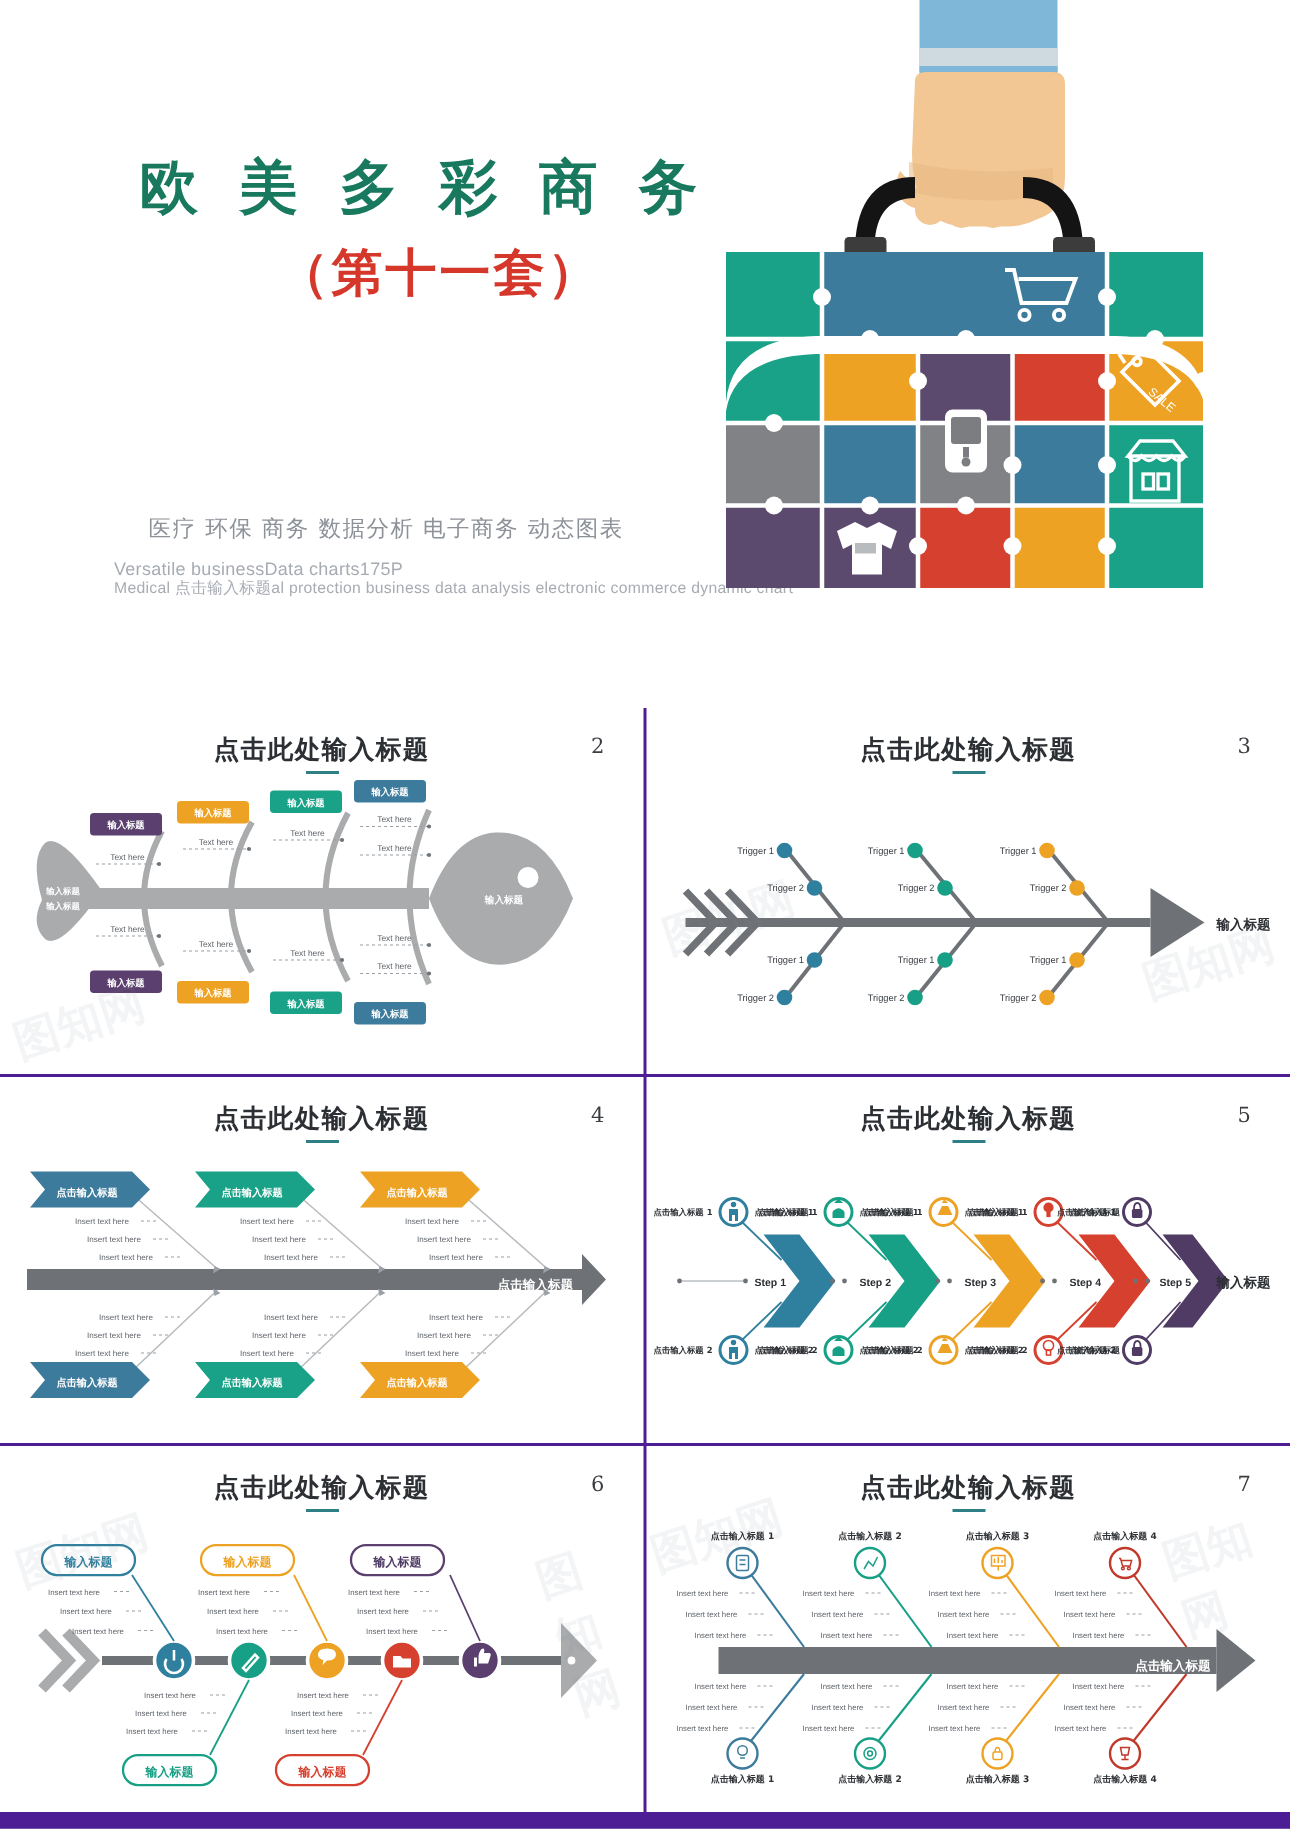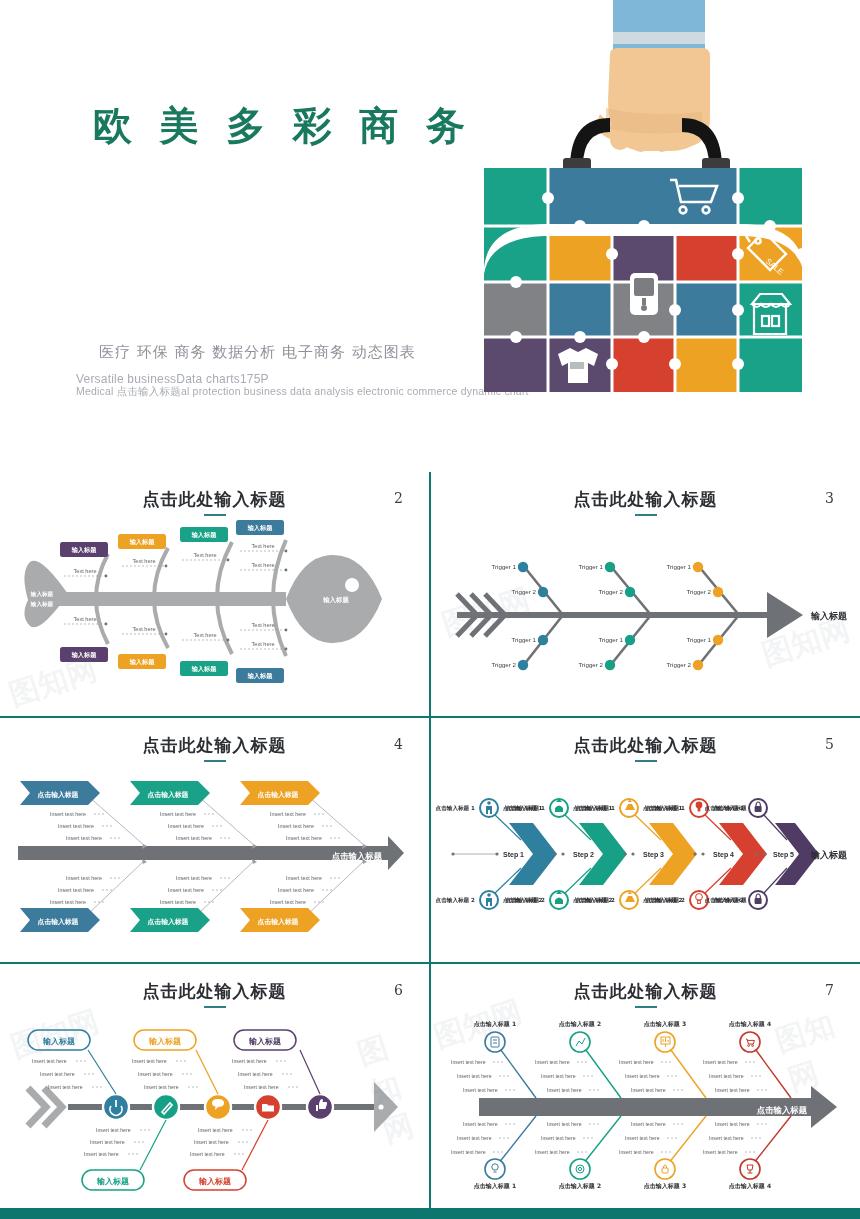--- a/index.html
+++ b/index.html
@@ -42,21 +42,21 @@
   .cover-en2 {
     position:absolute; left:76px; top:385px;
     font-size:10.5px; color:#a7acb3; letter-spacing:.2px; white-space:nowrap;
   }
   .cover-art { position:absolute; left:470px; top:-4px; width:390px; height:400px; }
 
   
   .grid {
     position:absolute; left:0; top:472px; width:860px; height:747px;
     display:grid; grid-template-columns:429px 429px; grid-template-rows:244px 244px 244px;
-    gap:2px 2px; background:#0f766e;
+    gap:2px 2px; background:#4c1d95;
   }
   .slide { background:#fff; position:relative; overflow:hidden; }
   .s-title {
     position:absolute; left:0; right:0; top:16px; text-align:center;
     font-family:"DejaVu Serif", serif; font-weight:bold;
     font-size:17px; color:#2c2f33; letter-spacing:1px;
   }
   .s-accent {
     position:absolute; left:50%; top:42px; width:22px; height:2px;
     background:#2f7f87; transform:translateX(-50%);
@@ -74,20 +74,21 @@
   svg { display:block; }
 </style>
 </head>
 <body>
 
 <div class="deck">
 
   <div class="cover">
     <div class="cover-title-wrap">
       <div class="ct-line">欧 美 多 彩 商 务</div>
+      <div class="ct-sub">（第十一套）</div>
     </div>
     <div class="cover-tags">医疗 环保 商务 数据分析 电子商务 动态图表</div>
     <div class="cover-en1">Versatile businessData charts175P</div>
     <div class="cover-en2">Medical 点击输入标题al protection business data analysis electronic commerce dynamic chart</div>
 
     <div class="cover-art">
       <svg width="390" height="400" viewBox="0 0 390 400">
 
         <rect x="143" y="-10" width="92" height="62" fill="#7fb7d9"></rect>
         <rect x="143" y="36" width="92" height="16" fill="#cfd9e0"></rect>

